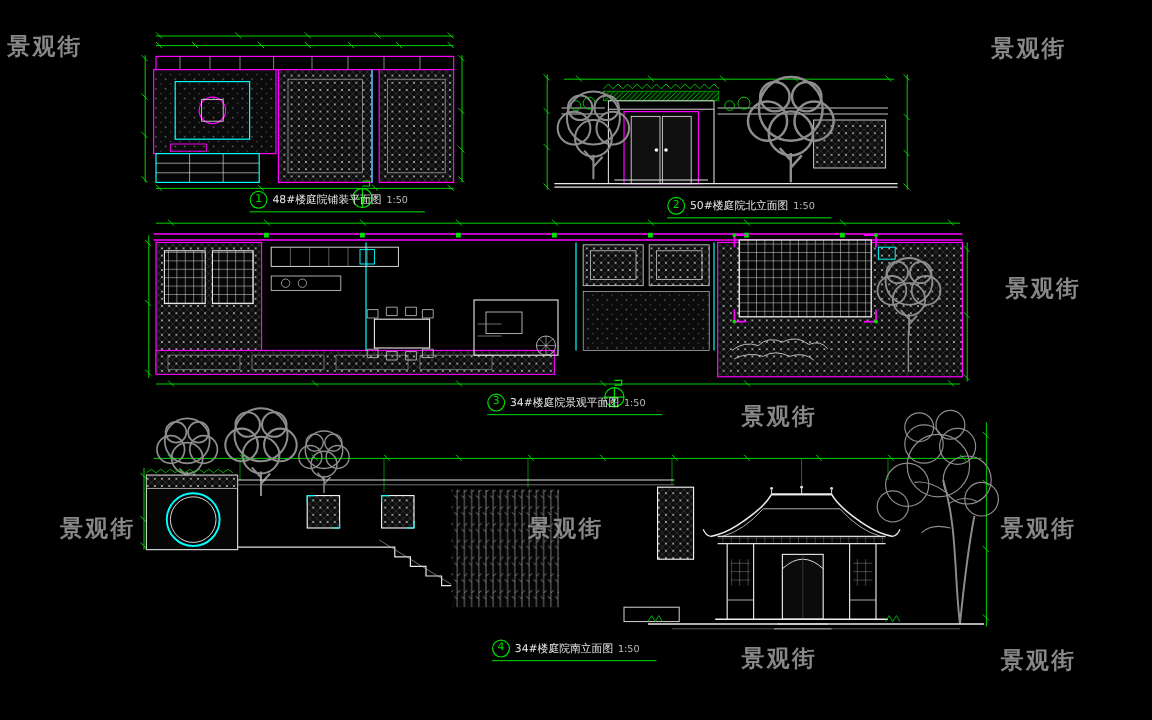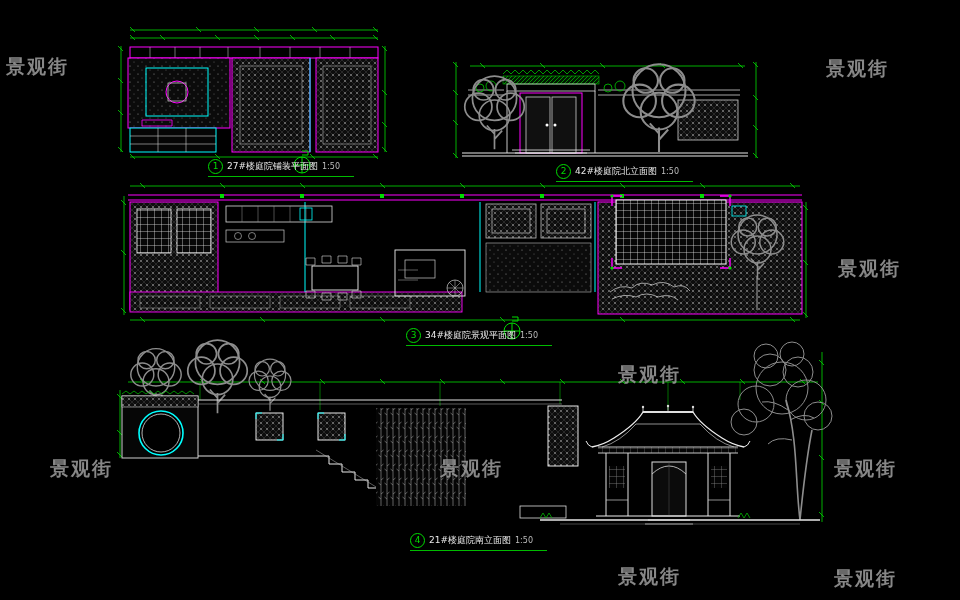--- a/index.html
+++ b/index.html
@@ -1,20 +1,20 @@
 <!DOCTYPE html>
 <html><head>
 <meta charset="utf-8">
 <style>
   html,body{margin:0;padding:0;background:#000;}
   .canvas{position:relative;width:960px;height:600px;background:#000;overflow:hidden;
           font-family:"DejaVu Sans","Liberation Sans",sans-serif;}
   .canvas svg{position:absolute;left:0;top:0;}
   .watermark{position:absolute;color:#9a9a9a;opacity:.88;font-size:19px;font-weight:700;
-             letter-spacing:2px;white-space:nowrap;pointer-events:none;margin-top:28px;}
+             letter-spacing:2px;white-space:nowrap;pointer-events:none;}
   .dwg-caption{position:absolute;display:flex;align-items:center;gap:4px;
                border-bottom:1px solid #00bb00;padding:0 14px 2px 0;}
   .numcircle{display:inline-block;width:13px;height:13px;border:1px solid #00dd00;border-radius:50%;
              color:#00dd00;font-size:9px;line-height:13px;text-align:center;flex:0 0 auto;}
   .cap-text{color:#e8e8e8;font-size:9px;white-space:nowrap;}
   .cap-scale{color:#bdbdbd;font-size:8px;white-space:nowrap;}
 </style>
 </head>
 <body>
 
@@ -265,32 +265,32 @@
 <div class="watermark" style="left:838px;top:228px">景观街</div>
 <div class="watermark" style="left:618px;top:334px">景观街</div>
 <div class="watermark" style="left:50px;top:428px">景观街</div>
 <div class="watermark" style="left:440px;top:428px">景观街</div>
 <div class="watermark" style="left:834px;top:428px">景观街</div>
 <div class="watermark" style="left:618px;top:536px">景观街</div>
 <div class="watermark" style="left:834px;top:538px">景观街</div>
 
 <div class="dwg-caption" style="left:208px;top:159px">
   <span class="numcircle">1</span>
-  <span class="cap-text">27#楼庭院铺装平面图</span>
+  <span class="cap-text">48#楼庭院铺装平面图</span>
   <span class="cap-scale">1:50</span>
 </div>
 <div class="dwg-caption" style="left:556px;top:164px">
   <span class="numcircle">2</span>
-  <span class="cap-text">42#楼庭院北立面图</span>
+  <span class="cap-text">50#楼庭院北立面图</span>
   <span class="cap-scale">1:50</span>
 </div>
 <div class="dwg-caption" style="left:406px;top:328px">
   <span class="numcircle">3</span>
   <span class="cap-text">34#楼庭院景观平面图</span>
   <span class="cap-scale">1:50</span>
 </div>
 <div class="dwg-caption" style="left:410px;top:533px">
   <span class="numcircle">4</span>
-  <span class="cap-text">21#楼庭院南立面图</span>
+  <span class="cap-text">34#楼庭院南立面图</span>
   <span class="cap-scale">1:50</span>
 </div>
 
 </div>
 
 </body></html>

